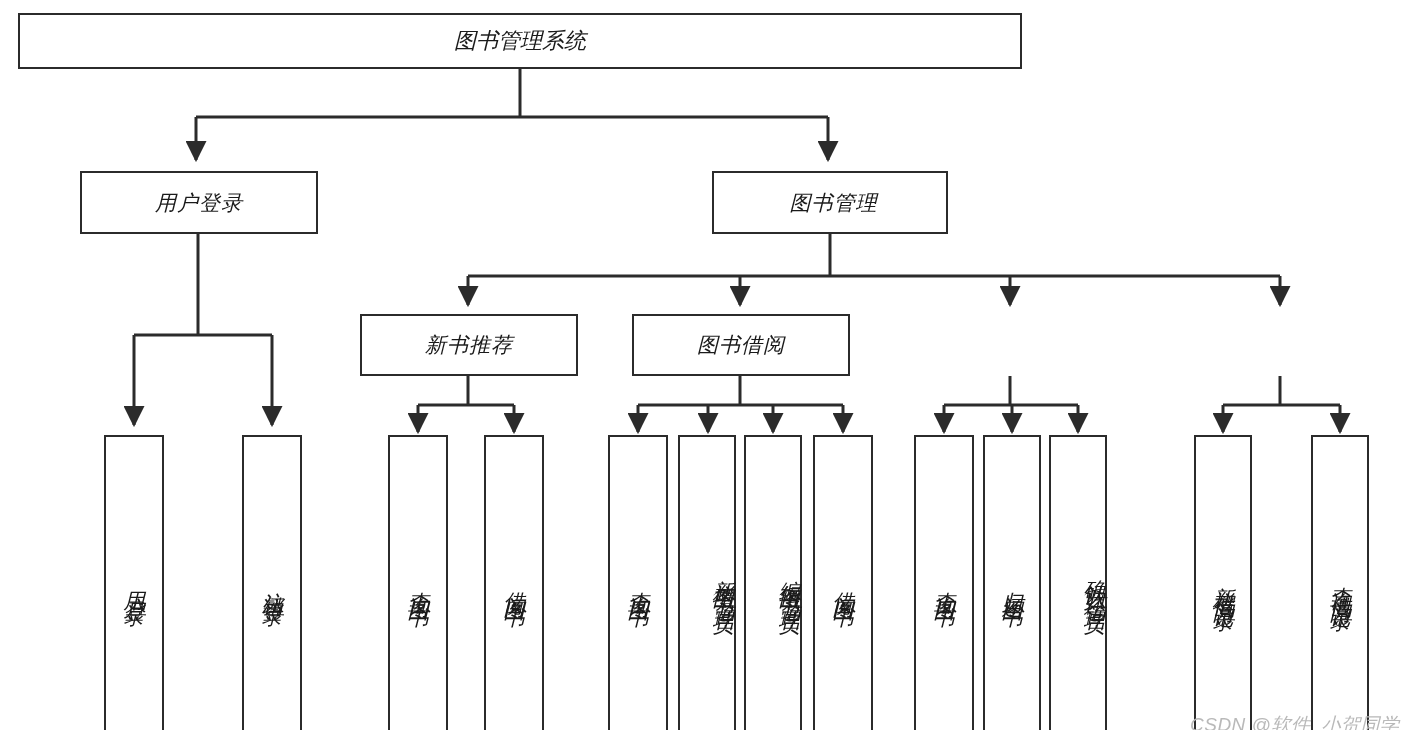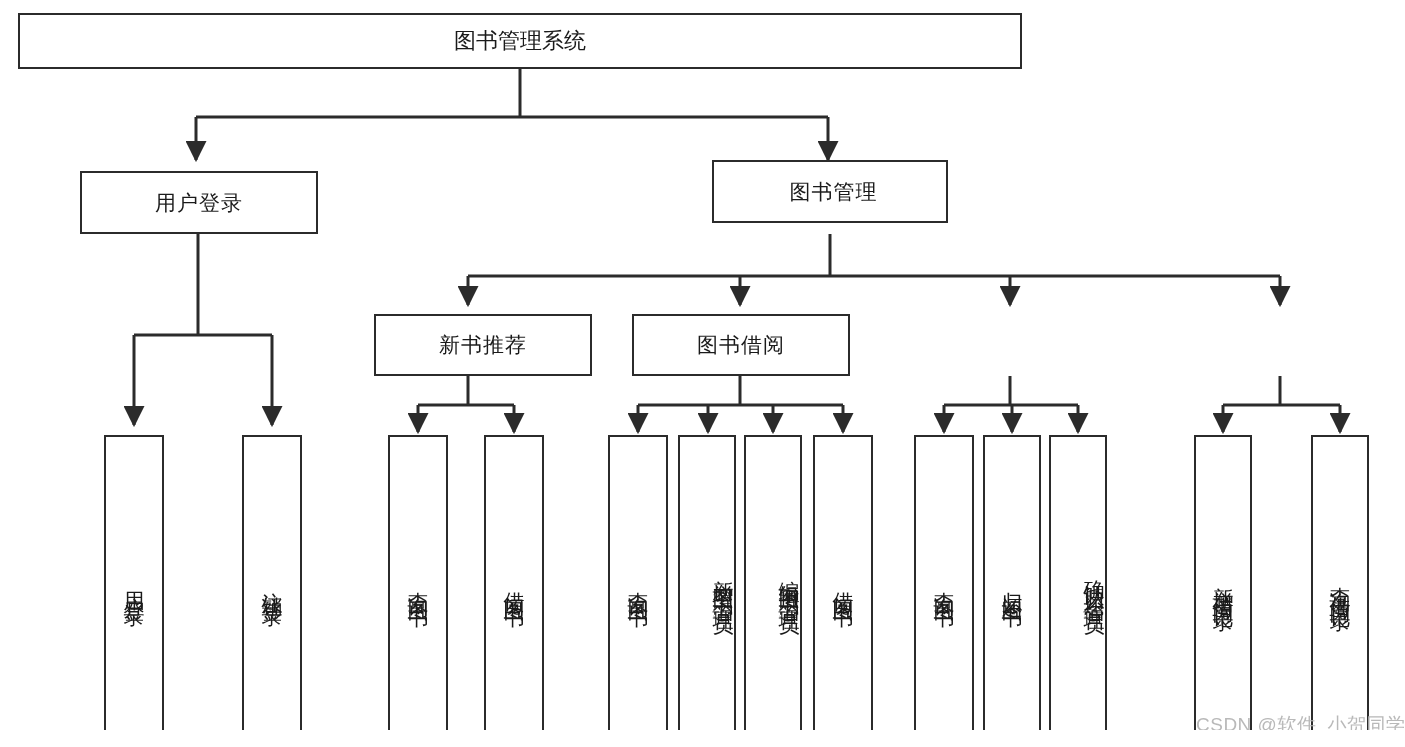--- a/index.html
+++ b/index.html
@@ -9,20 +9,21 @@
   }
   body {
     font-family: "Liberation Sans", "DejaVu Sans", sans-serif;
   }
   #canvas {
     position: relative;
     width: 1405px;
     height: 730px;
     background: #ffffff;
     overflow: hidden;
+    font-style: italic;
   }
   #wires {
     position: absolute;
     left: 0;
     top: 0;
     width: 1405px;
     height: 747px;
     pointer-events: none;
   }
   .node {
@@ -60,21 +61,20 @@
   }
   .watermark {
     position: absolute;
     left: 1190px;
     top: 712px;
     font-size: 19px;
     color: #b9b9b9;
     white-space: nowrap;
     z-index: 5;
     letter-spacing: 0.5px;
-    margin-left: 6px;
   }
 </style>
 </head>
 <body>
 
 <div id="canvas">
 
   <svg id="wires" viewBox="0 0 1405 747" xmlns="http://www.w3.org/2000/svg">
     <defs>
       <marker id="arrow" viewBox="0 0 10 10" refX="9" refY="5" markerWidth="7" markerHeight="7" orient="auto-start-reverse">
@@ -121,23 +121,23 @@
       <path d="M 1280 376 L 1280 405"></path>
       <path d="M 1223 405 L 1340 405"></path>
       <path d="M 1223 405 L 1223 432" marker-end="url(#arrow)"></path>
       <path d="M 1340 405 L 1340 432" marker-end="url(#arrow)"></path>
     </g>
   </svg>
 
   <div class="node root" style="left:18px; top:13px; width:1004px; height:56px;">图书管理系统</div>
 
   <div class="node horiz" style="left:80px; top:171px; width:238px; height:63px;">用户登录</div>
-  <div class="node horiz" style="left:712px; top:160px; width:236px; height:63px;padding-left:7px;">图书管理</div>
+  <div class="node horiz" style="left:712px; top:171px; width:236px; height:63px;padding-left:7px;">图书管理</div>
 
-  <div class="node horiz" style="left:360px; top:314px; width:218px; height:62px;margin-left:14px;">新书推荐</div>
+  <div class="node horiz" style="left:360px; top:314px; width:218px; height:62px;">新书推荐</div>
   <div class="node horiz" style="left:632px; top:314px; width:218px; height:62px;">图书借阅</div>
 
   <div class="node vert centered" style="left:104px; top:435px; width:60px; height:300px;">用户登录</div>
   <div class="node vert centered" style="left:242px; top:435px; width:60px; height:300px;">注销登录</div>
 
   <div class="node vert centered" style="left:388px; top:435px; width:60px; height:300px;">查询图书</div>
   <div class="node vert centered" style="left:484px; top:435px; width:60px; height:300px;">借阅图书</div>
 
   <div class="node vert centered" style="left:608px; top:435px; width:60px; height:300px;">查询图书</div>
   <div class="node vert" style="left:678px; top:435px; width:58px; height:300px;">新增图书（管理员）</div>

